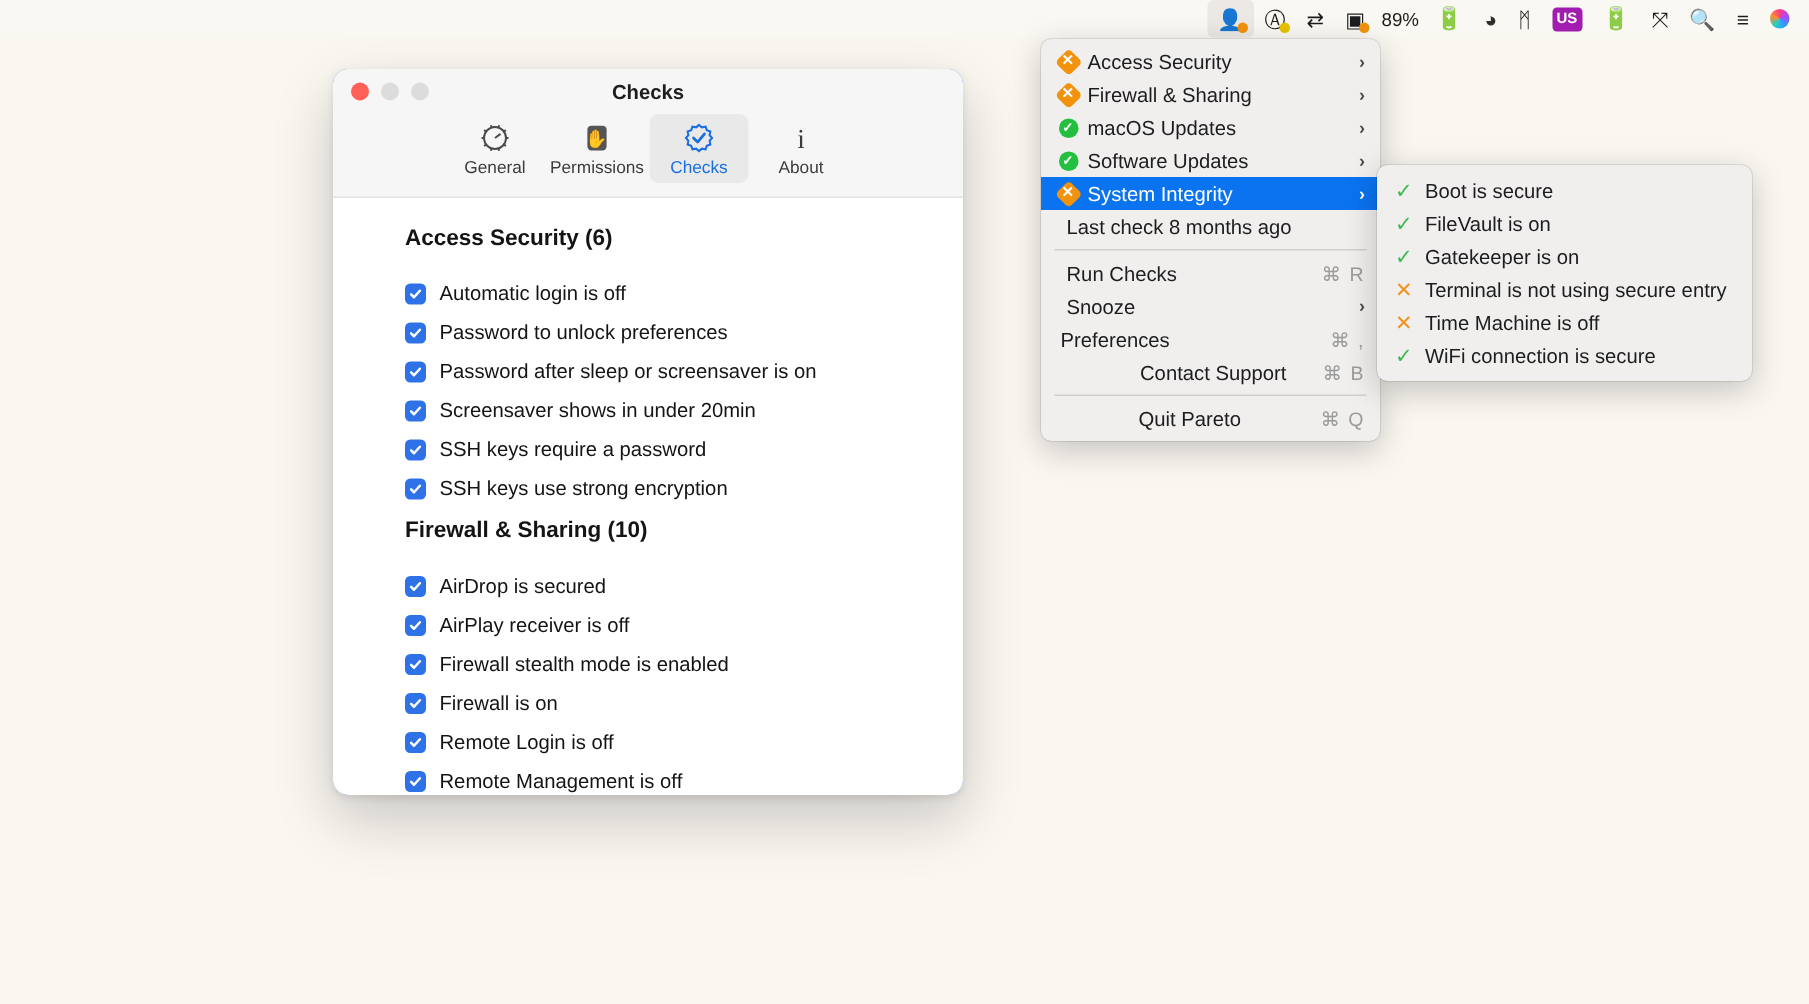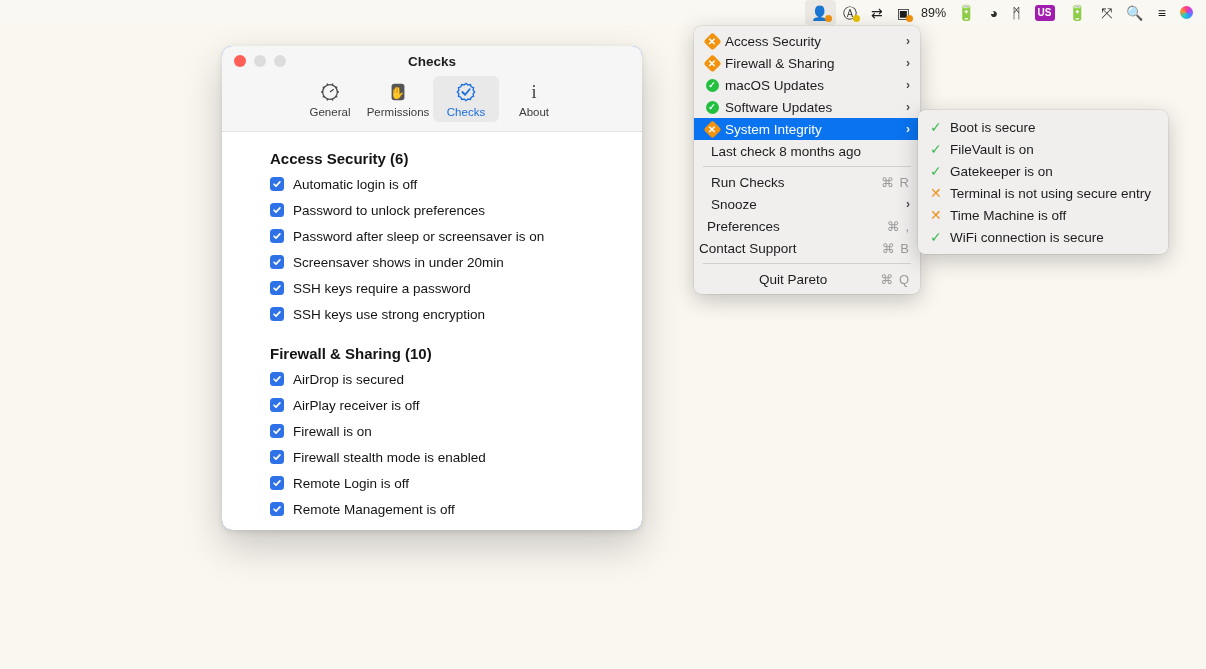--- a/index.html
+++ b/index.html
@@ -128,21 +128,21 @@
   .tab .tab-ico { height: 24px; display: flex; align-items: center; justify-content: center; }
   .tab .tab-label { font-size: 11.5px; color: #3c3c3c; margin-top: 2px; }
   .tab.selected .tab-label { color: #1a6fe0; }
 
   .content { padding: 18px 0 0 48px; background: #ffffff; height: 398px; }
   .section-title {
     font-size: 15px; font-weight: 700; color: #141414;
     margin-bottom: 10px;
   }
   .check-row {
-    display: flex; align-items: flex-start; height: 26px;
+    display: flex; align-items: flex-end; height: 26px;
     font-size: 13.5px; color: #141414;
   }
   .cb {
     width: 14px; height: 14px; border-radius: 3.5px;
     background: #2f72e8; margin-right: 9px;
     display: flex; align-items: center; justify-content: center;
     flex: 0 0 14px;
   }
   .cb svg { display: block; }
   .group-gap { height: 12px; }
@@ -323,29 +323,29 @@
           </svg>
         </div>
         <span>AirPlay receiver is off</span>
       </div>
       <div class="check-row">
         <div class="cb">
           <svg width="10" height="10" viewBox="0 0 12 12">
             <polyline points="2.5,6.3 4.8,8.6 9.5,3.4" fill="none" stroke="#ffffff" stroke-width="2" stroke-linecap="round" stroke-linejoin="round"></polyline>
           </svg>
         </div>
+        <span>Firewall stealth mode is enabled</span>
+      </div>
+      <div class="check-row">
+        <div class="cb">
+          <svg width="10" height="10" viewBox="0 0 12 12">
+            <polyline points="2.5,6.3 4.8,8.6 9.5,3.4" fill="none" stroke="#ffffff" stroke-width="2" stroke-linecap="round" stroke-linejoin="round"></polyline>
+          </svg>
+        </div>
         <span>Firewall is on</span>
-      </div>
-      <div class="check-row">
-        <div class="cb">
-          <svg width="10" height="10" viewBox="0 0 12 12">
-            <polyline points="2.5,6.3 4.8,8.6 9.5,3.4" fill="none" stroke="#ffffff" stroke-width="2" stroke-linecap="round" stroke-linejoin="round"></polyline>
-          </svg>
-        </div>
-        <span>Firewall stealth mode is enabled</span>
       </div>
       <div class="check-row">
         <div class="cb">
           <svg width="10" height="10" viewBox="0 0 12 12">
             <polyline points="2.5,6.3 4.8,8.6 9.5,3.4" fill="none" stroke="#ffffff" stroke-width="2" stroke-linecap="round" stroke-linejoin="round"></polyline>
           </svg>
         </div>
         <span>Remote Login is off</span>
       </div>
       <div class="check-row">
@@ -414,21 +414,21 @@
       <div class="mi-key">⌘ R</div>
     </div>
     <div class="menu-row plain" style="padding-left: 13px;">
       <div class="mi-label">Snooze</div>
       <div class="mi-chev">›</div>
     </div>
     <div class="menu-row plain" style="">
       <div class="mi-label">Preferences</div>
       <div class="mi-key">⌘ ,</div>
     </div>
-    <div class="menu-row plain" style="padding-left: 1px;">
+    <div class="menu-row plain" style="padding-left: 22px; margin-left: 40px;">
       <div class="mi-label">Contact Support</div>
       <div class="mi-key">⌘ B</div>
     </div>
     <div class="menu-sep"></div>
     <div class="menu-row plain" style="padding-left: 13px; margin-left: 48px;">
       <div class="mi-label">Quit Pareto</div>
       <div class="mi-key">⌘ Q</div>
     </div>
   </div>
 

